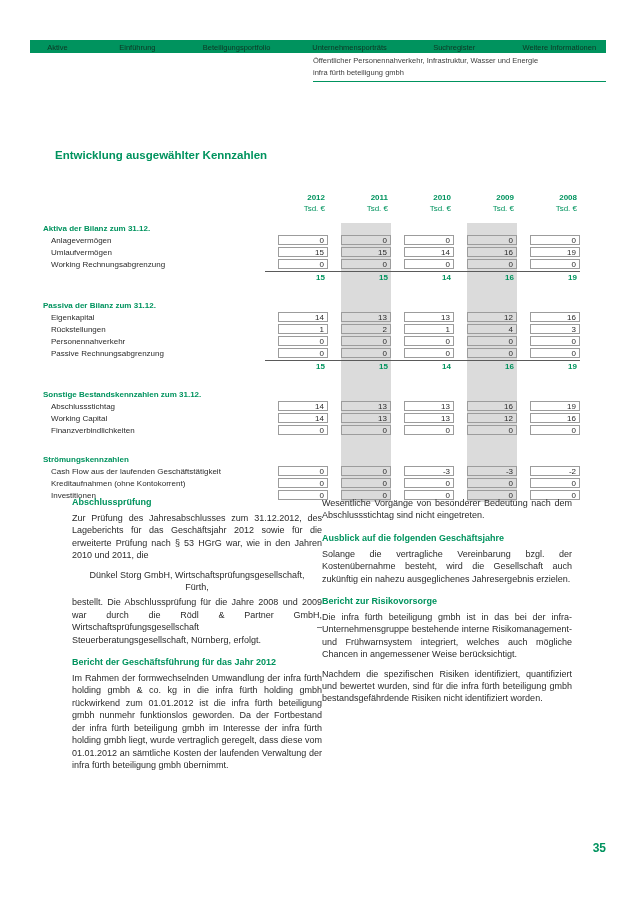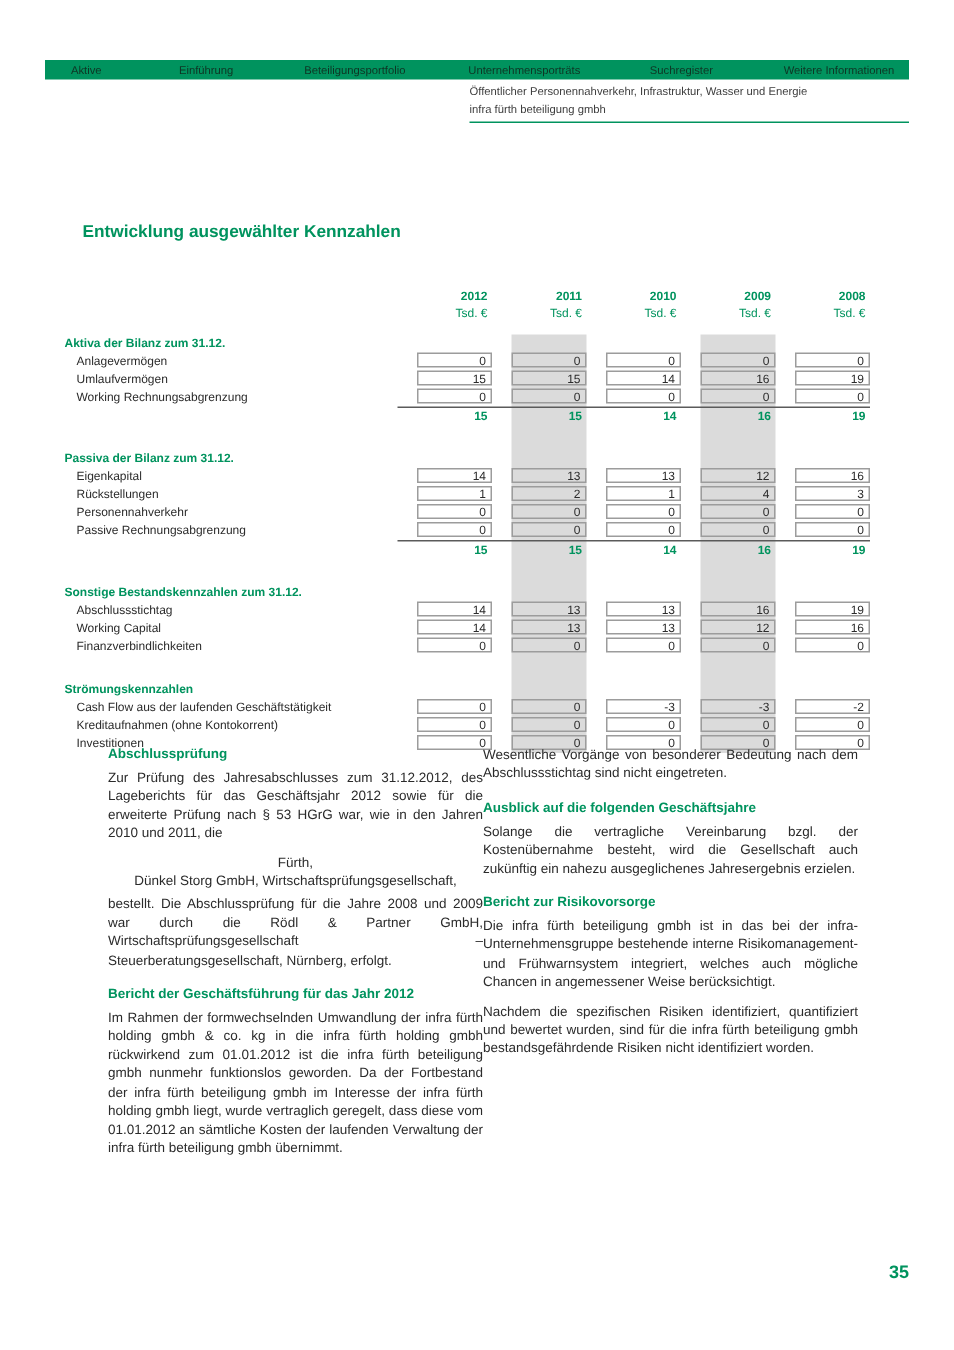--- a/index.html
+++ b/index.html
@@ -287,22 +287,22 @@
           </div>
         </div>
       </div>
   </div>
 
   <div class="articles">
     <div class="article" id="col-left">
         <h3 class="a-head">Abschlussprüfung</h3>
         <p class="a-para">Zur Prüfung des Jahresabschlusses zum 31.12.2012, des Lageberichts für das Geschäftsjahr 2012 sowie für die erweiterte Prüfung nach § 53 HGrG war, wie in den Jahren 2010 und 2011, die</p>
         <div class="addr">
+          <div class="addr-line">Dünkel Storg GmbH, Wirtschaftsprüfungsgesellschaft,</div>
           <div class="addr-line">Fürth,</div>
-          <div class="addr-line">Dünkel Storg GmbH, Wirtschaftsprüfungsgesellschaft,</div>
         </div>
         <p class="a-para">bestellt. Die Abschlussprüfung für die Jahre 2008 und 2009 war durch die Rödl &amp; Partner GmbH, Wirtschaftsprüfungsgesellschaft – Steuerberatungsgesellschaft, Nürnberg, erfolgt.</p>
         <h3 class="a-head">Bericht der Geschäftsführung für das Jahr 2012</h3>
         <p class="a-para">Im Rahmen der formwechselnden Umwandlung der infra fürth holding gmbh &amp; co. kg in die infra fürth holding gmbh rückwirkend zum 01.01.2012 ist die infra fürth beteiligung gmbh nunmehr funktionslos geworden. Da der Fortbestand der infra fürth beteiligung gmbh im Interesse der infra fürth holding gmbh liegt, wurde vertraglich geregelt, dass diese vom 01.01.2012 an sämtliche Kosten der laufenden Verwaltung der infra fürth beteiligung gmbh übernimmt.</p>
       </div>
     <div class="article" id="col-right">
         <p class="a-para">Wesentliche Vorgänge von besonderer Bedeutung nach dem Abschlussstichtag sind nicht eingetreten.</p>
         <h3 class="a-head">Ausblick auf die folgenden Geschäftsjahre</h3>
         <p class="a-para">Solange die vertragliche Vereinbarung bzgl. der Kostenübernahme besteht, wird die Gesellschaft auch zukünftig ein nahezu ausgeglichenes Jahresergebnis erzielen.</p>
         <h3 class="a-head">Bericht zur Risikovorsorge</h3>

